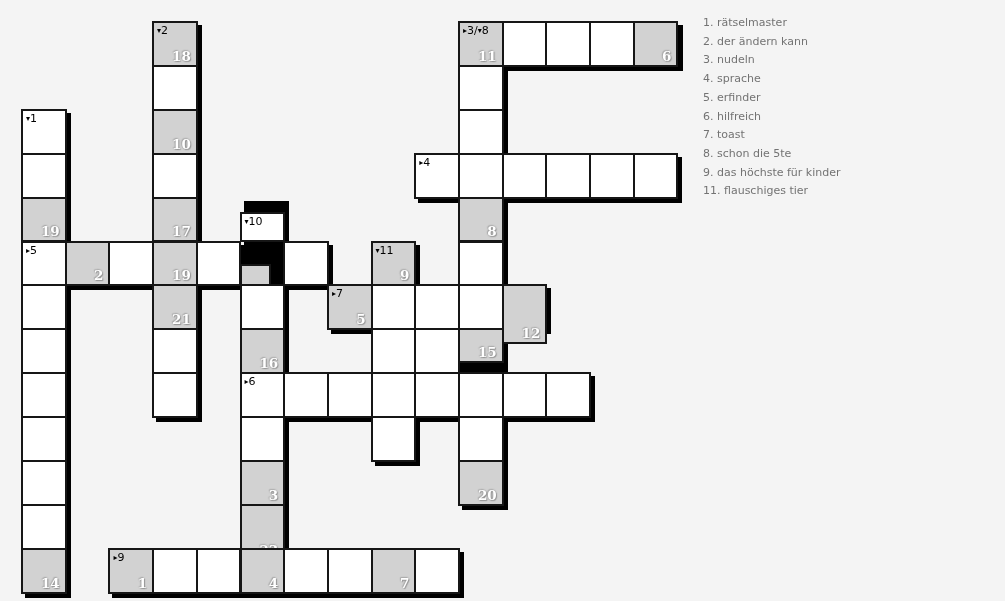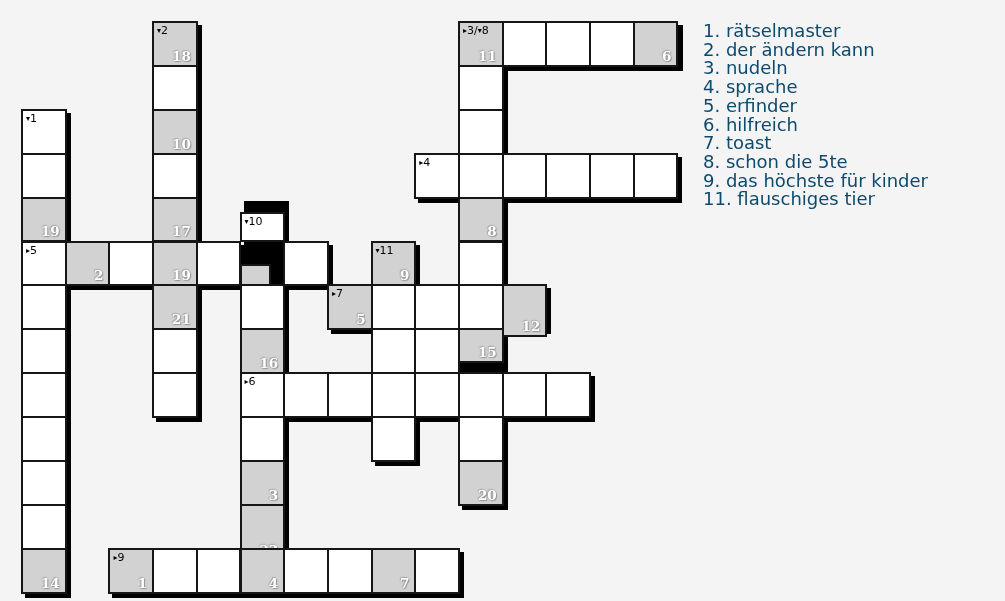--- a/index.html
+++ b/index.html
@@ -41,24 +41,24 @@
     position:absolute;
     right:5px;bottom:1px;
     font-family:"DejaVu Serif","Liberation Serif",serif;
     font-weight:bold;
     font-size:13.5px;
     color:#fff;
     text-shadow:0 0 2px #8a8a8a, 1px 1px 1px #9a9a9a, -1px -1px 1px #b5b5b5;
   }
   .clues{
     position:absolute;
-    left:703px;top:22px;
-    font-size:18px;
+    left:703px;top:14px;
+    font-size:11px;
     line-height:18.7px;
-    color:#0c4a6e;
+    color:#737373;
   }
   .clue-item{white-space:nowrap;}
 </style>
 </head>
 <body>
 
 <div class="stage">
   <div id="grid">
       <div class="word-shadow" style="left: 462px; top: 25px; width: 220.5px; height: 45.9px; background: rgb(0, 0, 0);"></div>
       <div class="word-shadow" style="left: 418.3px; top: 156.7px; width: 264.2px; height: 45.9px; background: rgb(0, 0, 0);"></div>
@@ -187,21 +187,21 @@
       <div class="cell gray" style="left: 458px; top: 328.3px; width: 45.7px; height: 35px;">
         <span class="sol-num">15</span>
       </div>
       <div class="cell" style="left: 458px; top: 372.2px; width: 45.7px; height: 45.9px;"></div>
       <div class="cell" style="left: 458px; top: 416.1px; width: 45.7px; height: 45.9px;"></div>
       <div class="cell gray" style="left: 458px; top: 460px; width: 45.7px; height: 45.9px;">
         <span class="sol-num">20</span>
       </div>
       <div class="cell" style="left: 501.7px; top: 21px; width: 45.7px; height: 45.9px;"></div>
       <div class="cell" style="left: 501.7px; top: 152.7px; width: 45.7px; height: 45.9px;"></div>
-      <div class="cell gray" style="left: 501.7px; top: 284.4px; width: 45.7px; height: 53px;">
+      <div class="cell gray" style="left: 501.7px; top: 284.4px; width: 45.7px; height: 60px;">
         <span class="sol-num">12</span>
       </div>
       <div class="cell" style="left: 501.7px; top: 372.2px; width: 45.7px; height: 45.9px;"></div>
       <div class="cell" style="left: 545.4px; top: 21px; width: 45.7px; height: 45.9px;"></div>
       <div class="cell" style="left: 545.4px; top: 152.7px; width: 45.7px; height: 45.9px;"></div>
       <div class="cell" style="left: 545.4px; top: 372.2px; width: 45.7px; height: 45.9px;"></div>
       <div class="cell" style="left: 589.1px; top: 21px; width: 45.7px; height: 45.9px;"></div>
       <div class="cell" style="left: 589.1px; top: 152.7px; width: 45.7px; height: 45.9px;"></div>
       <div class="cell gray" style="left: 632.8px; top: 21px; width: 45.7px; height: 45.9px;">
         <span class="sol-num">6</span>

